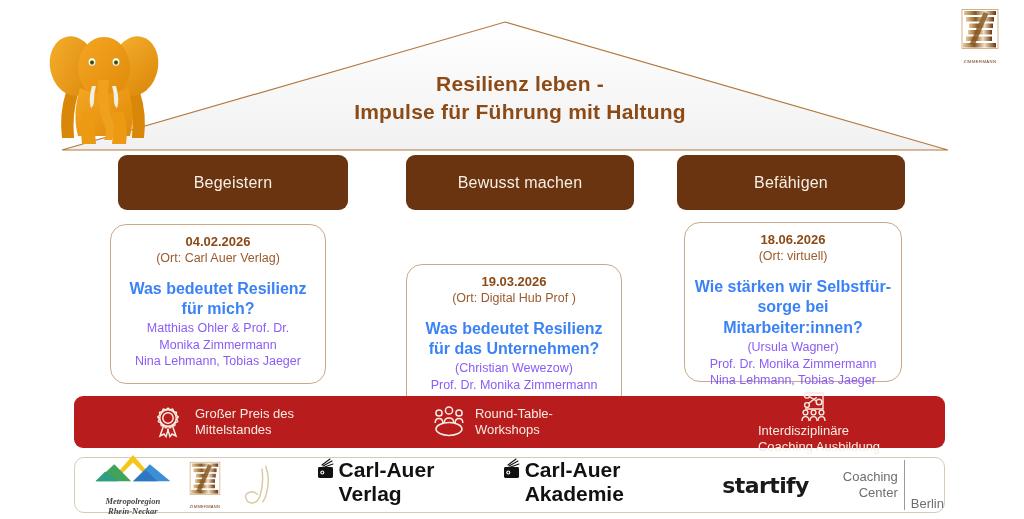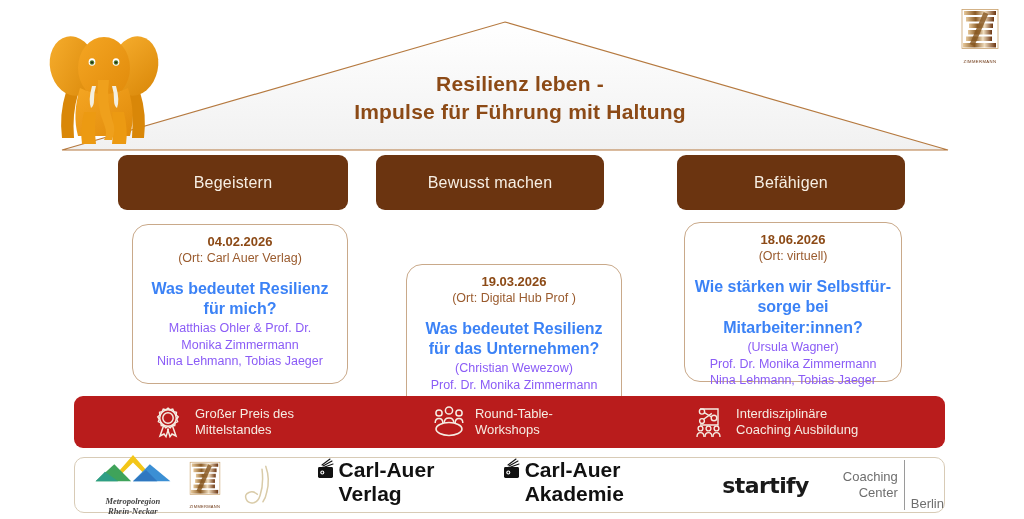--- a/index.html
+++ b/index.html
@@ -74,37 +74,37 @@
     background: #6B3410;
     border-radius: 9px;
     color: #F7EFE4;
     font-size: 16px;
     display: flex;
     align-items: center;
     justify-content: center;
     letter-spacing: .2px;
   }
   #pillar-head-0 { left: 118px; width: 230px; }
-  #pillar-head-1 { left: 376px; width: 228px; }
+  #pillar-head-1 { left: 406px; width: 228px; }
   #pillar-head-2 { left: 677px; width: 228px; }
 
   
   .card {
     position: absolute;
     border: 1px solid #C9A98A;
     border-radius: 16px;
     background: #ffffff;
     box-sizing: border-box;
     text-align: center;
     color: #9A5B2E;
     font-size: 12.5px;
     line-height: 1.32;
     padding: 8px 6px 6px 6px;
   }
-  #card-0 { left: 132px; top: 224px; width: 216px; height: 160px; }
+  #card-0 { left: 110px; top: 224px; width: 216px; height: 160px; }
   #card-1 { left: 406px; top: 229px; width: 216px; height: 160px; margin-top: 35px; }
   #card-2 { left: 684px; top: 222px; width: 218px; height: 160px; }
 
   .card .date { font-weight: bold; font-size: 13px; color: #8C4A16; }
   .card .place { font-size: 12.5px; color: #9A5B2E; }
   .card .spacer { height: 12px; }
   .card .q { font-weight: bold; color: #3b82f6; font-size: 16px; line-height: 1.3; }
   .card .people { color: #8b5cf6; font-size: 12.5px; }
 
   
@@ -121,21 +121,21 @@
   }
   .feature {
     display: flex;
     align-items: center;
     color: #F5ECE2;
     font-size: 13px;
     line-height: 1.25;
   }
   #feature-0 { margin-left: 78px; width: 300px; }
   #feature-1 { margin-left: 0px; width: 280px; }
-  #feature-2 { margin-left: 0px; width: 270px; }
+  #feature-2 { margin-left: 0px; width: 270px; flex-direction: column; }
   .feature .ficon { width: 34px; height: 34px; flex: 0 0 34px; margin-right: 9px; }
   .feature .flabel span { display: block; }
 
   
   #footer-bar {
     position: absolute;
     left: 74px;
     top: 457px;
     width: 871px;
     height: 56px;

